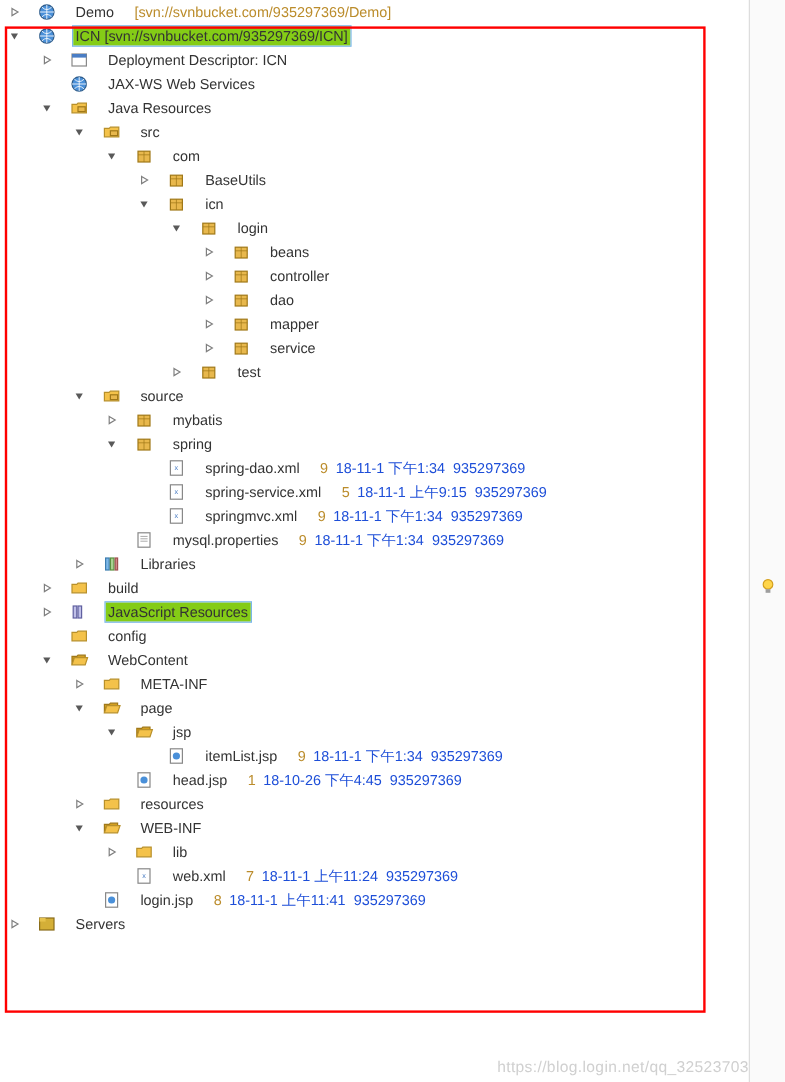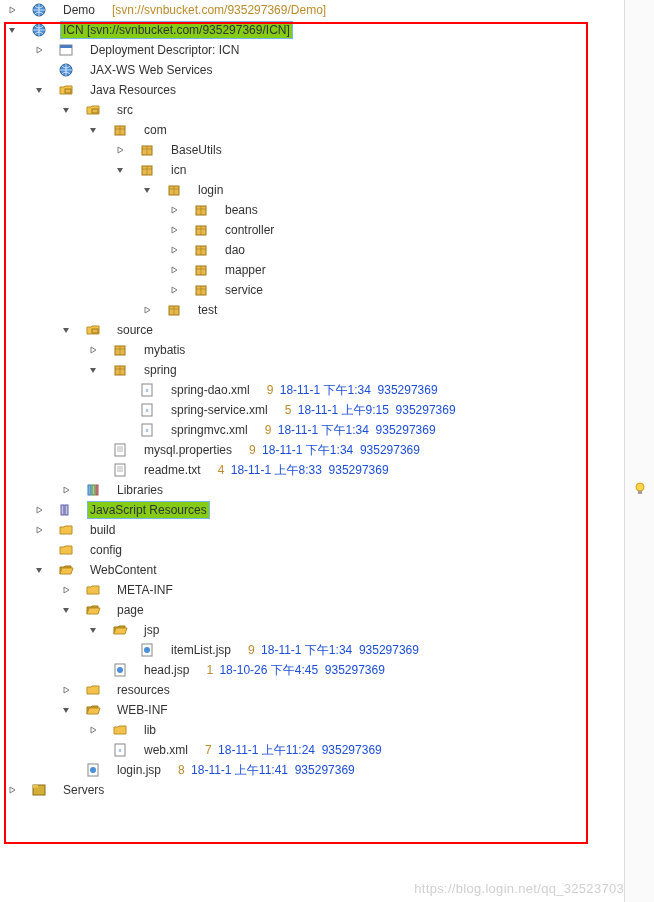--- a/index.html
+++ b/index.html
@@ -515,33 +515,20 @@
   <span class="twisty-none"></span>
   <span class="icon">
         <svg width="16" height="16">
           <use href="#file"></use>
         </svg>
       </span>
   <span class="label">mysql.properties</span>
   <span class="decor"><span>9</span><span class="rev">&nbsp;<span>18-11-1 下午1:34</span>&nbsp;&nbsp;<span>935297369</span></span></span>
 </div>
 
-<div class="row">
-  <span class="indent"></span>
-      <span class="indent"></span>
-      <span class="indent"></span>
-  <span class="twisty-none"></span>
-  <span class="icon">
-        <svg width="16" height="16">
-          <use href="#file"></use>
-        </svg>
-      </span>
-  <span class="label">readme.txt</span>
-  <span class="decor"><span>4</span><span class="rev">&nbsp;<span>18-11-1 上午8:33</span>&nbsp;&nbsp;<span>935297369</span></span></span>
-</div>
 
 <div class="row">
   <span class="indent"></span>
       <span class="indent"></span>
   <span class="twisty">
         <svg width="10" height="10">
           <use href="#twisty-closed"></use>
         </svg>
       </span>
   <span class="icon">
@@ -554,39 +541,39 @@
 
 <div class="row">
   <span class="indent"></span>
   <span class="twisty">
         <svg width="10" height="10">
           <use href="#twisty-closed"></use>
         </svg>
       </span>
   <span class="icon">
         <svg width="16" height="16">
+          <use href="#folder"></use>
+        </svg>
+      </span>
+  <span class="label">build</span>
+</div>
+
+<div class="row">
+  <span class="indent"></span>
+  <span class="twisty">
+        <svg width="10" height="10">
+          <use href="#twisty-closed"></use>
+        </svg>
+      </span>
+  <span class="icon">
+        <svg width="16" height="16">
           <use href="#jslib"></use>
         </svg>
       </span>
   <span class="label selected">JavaScript Resources</span>
-</div>
-
-<div class="row">
-  <span class="indent"></span>
-  <span class="twisty">
-        <svg width="10" height="10">
-          <use href="#twisty-closed"></use>
-        </svg>
-      </span>
-  <span class="icon">
-        <svg width="16" height="16">
-          <use href="#folder"></use>
-        </svg>
-      </span>
-  <span class="label">build</span>
 </div>
 
 <div class="row">
   <span class="indent"></span>
   <span class="twisty-none"></span>
   <span class="icon">
         <svg width="16" height="16">
           <use href="#folder"></use>
         </svg>
       </span>

